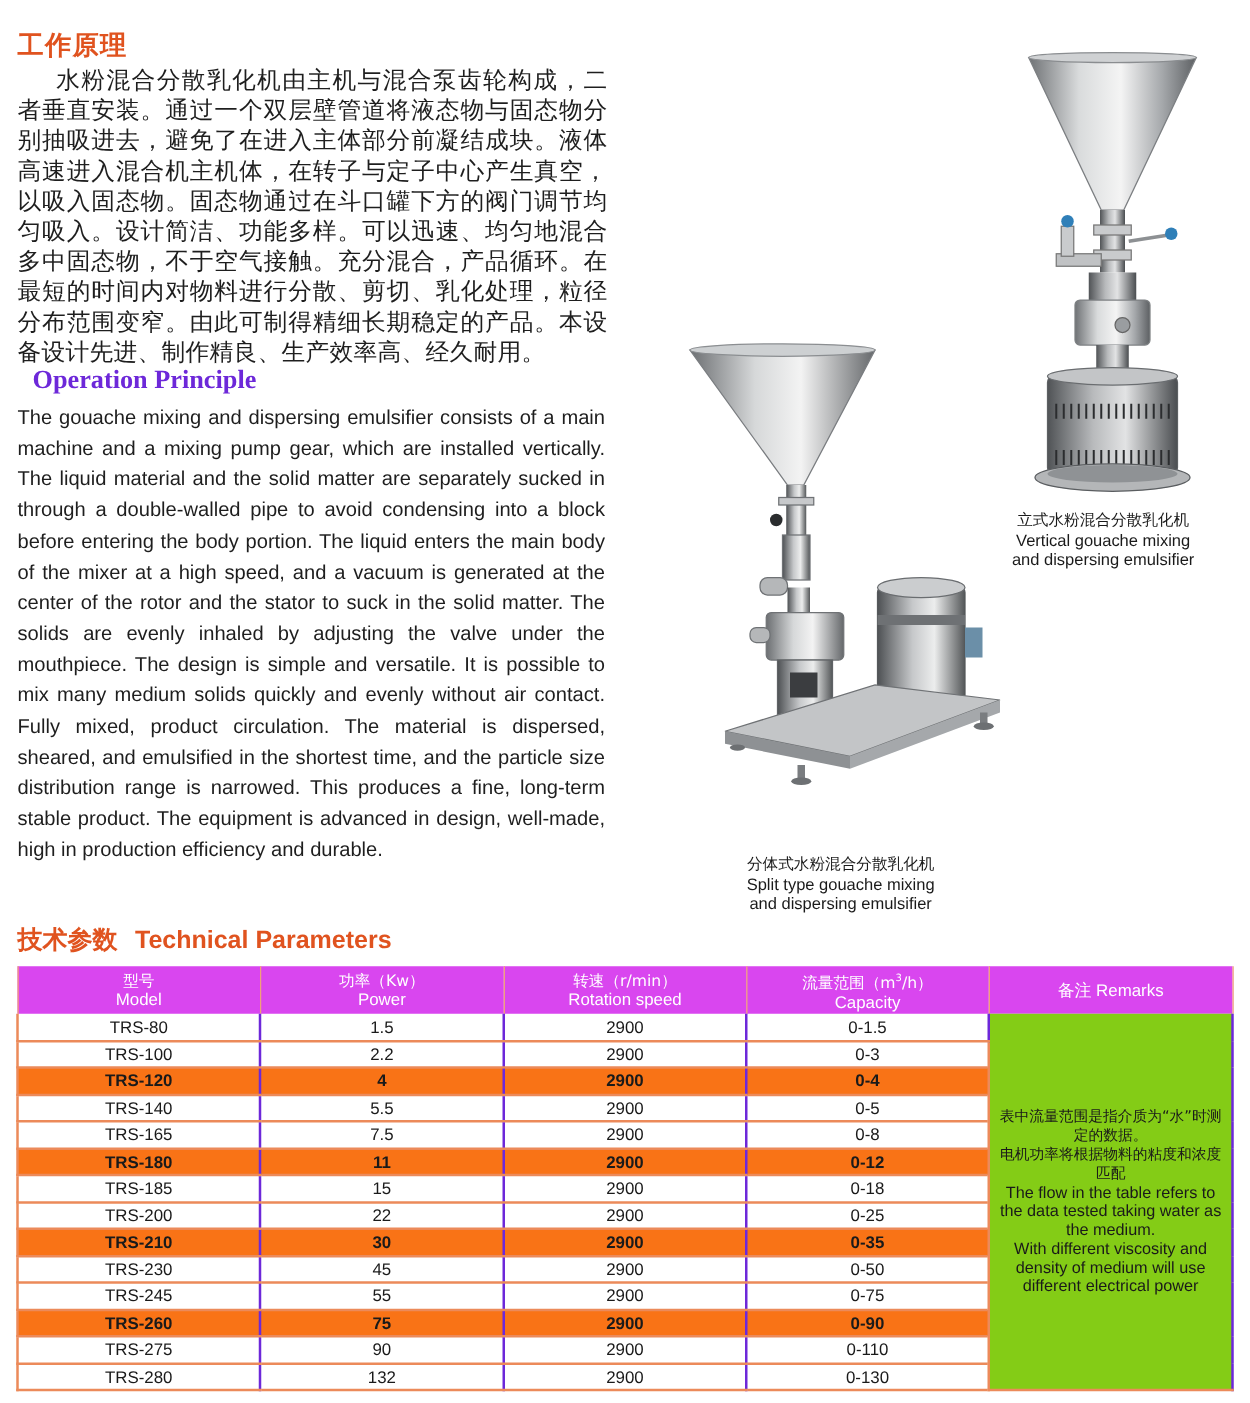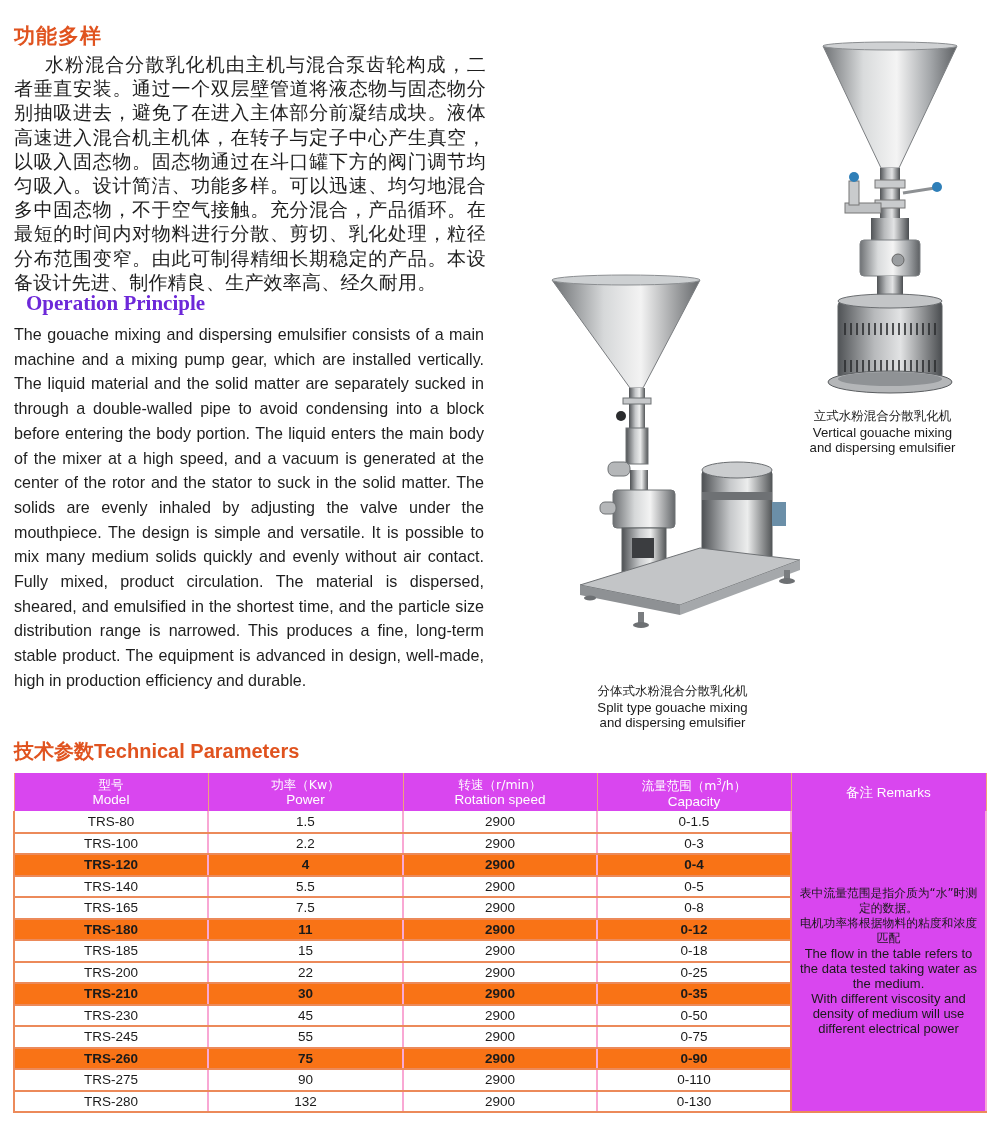--- a/index.html
+++ b/index.html
@@ -33,21 +33,21 @@
     position: absolute; text-align: center;
     font-family: "Liberation Sans", sans-serif; font-size: 13.2px; line-height: 15.5px; color: #1a1a1a;
   }
   .caption .cn { font-family: Liberation Serif, serif; font-size: 12.5px; }
 
   .section-title {
     position: absolute; left: 14px; top: 738px;
     font-family: "Liberation Sans", sans-serif;
     font-size: 20px; font-weight: bold; color: #e0531f;
   }
-  .section-title .cn { font-family: "DejaVu Sans", sans-serif; margin-right: 0; }
+  .section-title .cn { font-family: "DejaVu Sans", sans-serif; margin-right: 14px; }
 
   table.params {
     position: absolute; left: 13px; top: 773px; width: 972px;
     border-collapse: collapse; table-layout: fixed;
     font-family: "Liberation Sans", sans-serif;
   }
   table.params col.c1 { width: 194px; }
   table.params col.c2 { width: 195px; }
   table.params col.c3 { width: 194px; }
   table.params col.c4 { width: 194px; }
@@ -56,35 +56,35 @@
     background: #d946ef; color: #ffffff; font-weight: normal;
     font-size: 13.5px; line-height: 15px; height: 38px;
     border-left: 1.5px solid #f0a07a; border-right: 1.5px solid #f0a07a;
     text-align: center; vertical-align: middle;
   }
   table.params th .cn { font-family: "DejaVu Sans", sans-serif; font-size: 12.5px; display: block; }
   table.params th .en { display: block; }
   table.params th sup { font-size: 8px; }
   table.params td {
     height: 21.5px; font-size: 13.5px; text-align: center; vertical-align: middle;
-    border-left: 2px solid #ec8a5a; border-right: 2px solid #f9a8d4;
+    border-left: 2px solid #ec8a5a; border-right: 2px solid #6d28d9;
     border-bottom: 2px solid #ec8a5a; color: #1a1a1a; padding: 0;
   }
   table.params tr.alt td.data { background: #f97316; font-weight: bold; }
   table.params td.remarks {
-    background: #d946ef; vertical-align: middle; padding: 0 6px;
+    background: #84cc16; vertical-align: middle; padding: 0 6px;
     font-size: 13px; line-height: 15px;
   }
   .remarks .cn { font-family: "DejaVu Sans", sans-serif; font-size: 11.8px; line-height: 15px; display: block; }
   .remarks .en { display: block; }
 </style>
 </head>
 <body>
 
-<div class="title-cn">功能多样</div>
+<div class="title-cn">工作原理</div>
 <div class="para-cn">水粉混合分散乳化机由主机与混合泵齿轮构成，二者垂直安装。通过一个双层壁管道将液态物与固态物分别抽吸进去，避免了在进入主体部分前凝结成块。液体高速进入混合机主机体，在转子与定子中心产生真空，以吸入固态物。固态物通过在斗口罐下方的阀门调节均匀吸入。设计简洁、功能多样。可以迅速、均匀地混合多中固态物，不于空气接触。充分混合，产品循环。在最短的时间内对物料进行分散、剪切、乳化处理，粒径分布范围变窄。由此可制得精细长期稳定的产品。本设备设计先进、制作精良、生产效率高、经久耐用。</div>
 
 <div class="title-en">Operation Principle</div>
 <div class="para-en">The gouache mixing and dispersing emulsifier consists of a main machine and a mixing pump gear, which are installed vertically. The liquid material and the solid matter are separately sucked in through a double-walled pipe to avoid condensing into a block before entering the body portion. The liquid enters the main body of the mixer at a high speed, and a vacuum is generated at the center of the rotor and the stator to suck in the solid matter. The solids are evenly inhaled by adjusting the valve under the mouthpiece. The design is simple and versatile. It is possible to mix many medium solids quickly and evenly without air contact. Fully mixed, product circulation. The material is dispersed, sheared, and emulsified in the shortest time, and the particle size distribution range is narrowed. This produces a fine, long-term stable product. The equipment is advanced in design, well-made, high in production efficiency and durable.</div>
 
 <div class="product" style="left:815px; top:38px; width:150px; height:360px;">
   <svg width="150" height="360" viewBox="0 0 150 360">
     <defs>
       <linearGradient id="steelA" x1="0" x2="1" y1="0" y2="0">
         <stop offset="0" stop-color="#6f7275"></stop>

